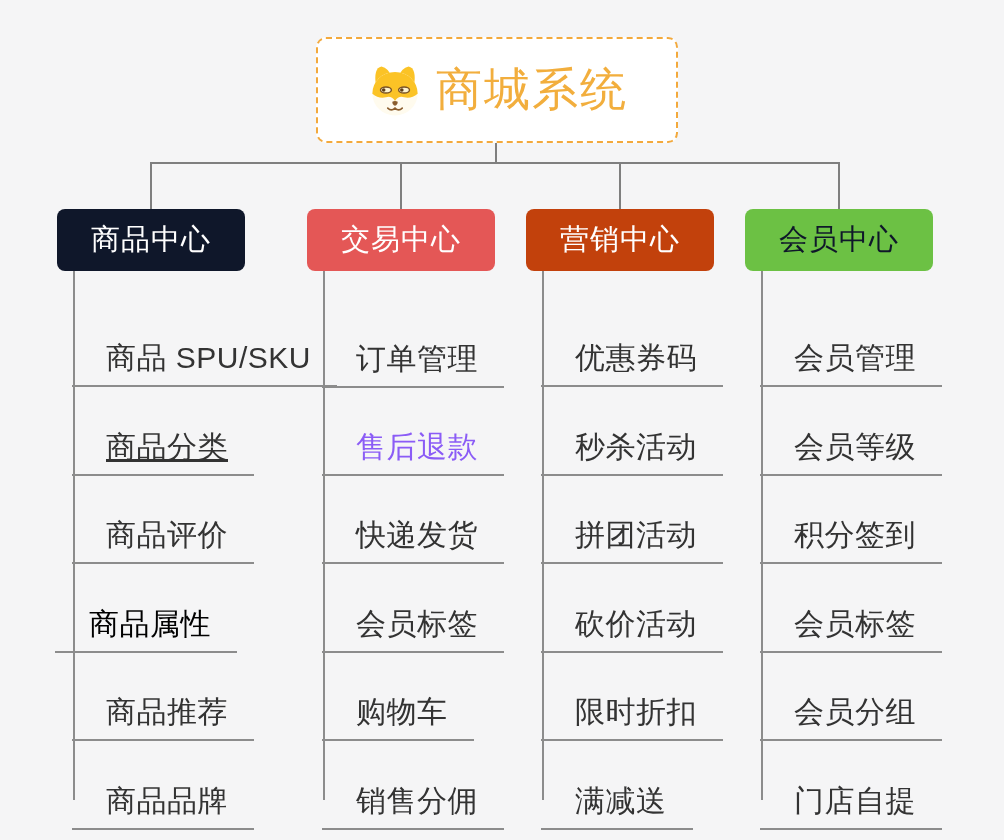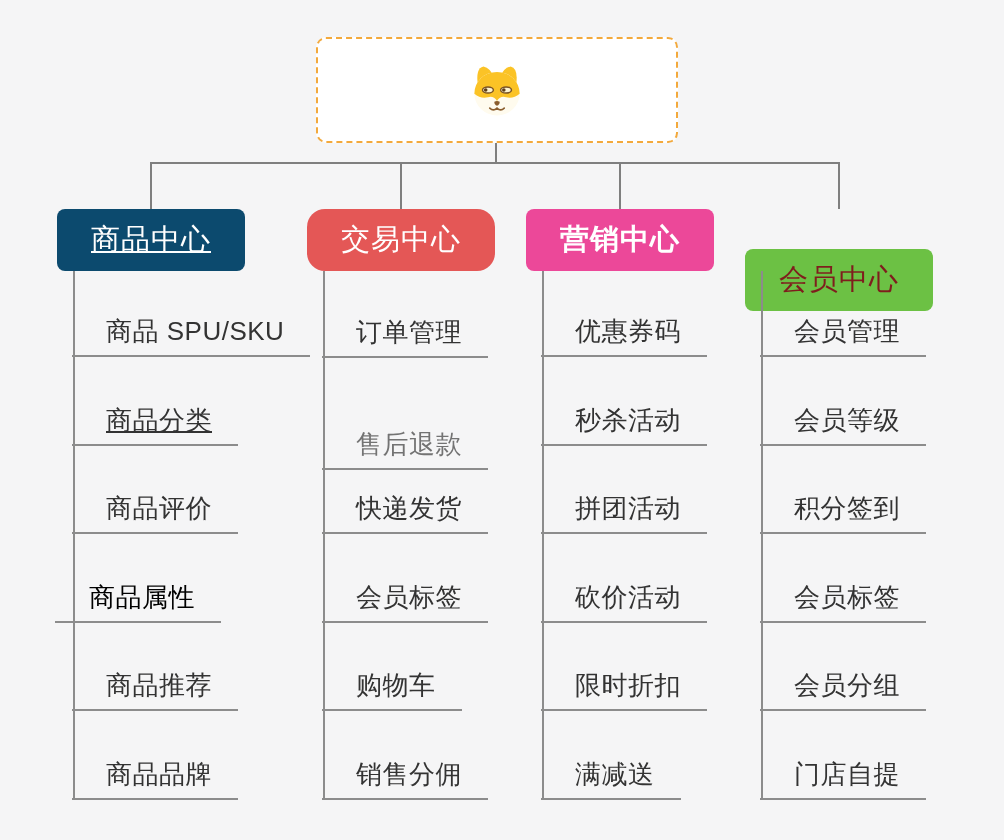--- a/index.html
+++ b/index.html
@@ -48,25 +48,26 @@
     cursor:pointer;
   }
   
   .leaf{
     position:absolute;
     height:40px;
     box-sizing:border-box;
     display:flex;align-items:flex-end;
     padding:0 26px 6px 34px;
     border-bottom:2px solid #8c8c8c;
-    font-size:26px;
+    font-size:30px;
     letter-spacing:0.5px;
     color:#333333;
     white-space:nowrap;
     cursor:pointer;
+    margin-top:30px;
   }
   .stem{position:absolute;width:2px;background:#8c8c8c;}
 </style>
 </head>
 <body>
 
 <div class="stage">
 
   <div class="root-node">
     <svg class="root-icon" viewBox="0 0 64 60" aria-hidden="true">
@@ -74,54 +75,55 @@
       <path d="M53 25 Q56 6 47 4 Q39 6 36 15 Z" fill="#fbc326"></path>
       <ellipse cx="32" cy="34" rx="25" ry="24" fill="#fffbee"></ellipse>
       <path d="M7 34 A25 24 0 0 1 57 34 Q50 40 42 38 Q36 36 32 42 Q28 36 22 38 Q14 40 7 34 Z" fill="#fbc326"></path>
       <ellipse cx="22" cy="30" rx="6" ry="3.4" fill="#fdf3cf" stroke="#7a5426" stroke-width="1.6"></ellipse>
       <ellipse cx="42" cy="30" rx="6" ry="3.4" fill="#fdf3cf" stroke="#7a5426" stroke-width="1.6"></ellipse>
       <circle cx="19.5" cy="30" r="2" fill="#5d3d17"></circle>
       <circle cx="39.5" cy="30" r="2" fill="#5d3d17"></circle>
       <path d="M29 43 Q32 41 35 43 Q35 46.5 32 47.5 Q29 46.5 29 43 Z" fill="#8a5d2e"></path>
       <path d="M24 50 Q28 54 32 50 Q36 54 40 50" stroke="#8a5d2e" stroke-width="1.8" fill="none" stroke-linecap="round"></path>
     </svg>
+    <span class="root-title">商城系统</span>
   </div>
 
   <div id="tree">
       <div class="line" style="left: 495px; top: 143px; width: 2px; height: 21px; background: rgb(127, 127, 127);"></div>
       <div class="line" style="left: 150px; top: 162px; width: 690px; height: 2px; background: rgb(127, 127, 127);"></div>
       <div class="line" style="left: 150px; top: 162px; width: 2px; height: 47px; background: rgb(127, 127, 127);"></div>
-      <div class="branch" style="left: 57px; background: #0c4a6e; color: rgb(255, 255, 255); text-decoration: underline;">商品中心</div>
+      <div class="branch" style="left: 57px; background: #0f172a; color: rgb(255, 255, 255);">商品中心</div>
       <div class="stem" style="left: 73px; top: 271px; height: 529px; background: rgb(140, 140, 140);"></div>
       <div class="leaf" style="left: 72px; top: 317px; border-bottom-color: rgb(140, 140, 140); color: rgb(51, 51, 51);">商品 SPU/SKU</div>
       <div class="leaf" style="left: 72px; top: 406px; border-bottom-color: rgb(140, 140, 140); color: rgb(51, 51, 51); text-decoration: underline;">商品分类</div>
       <div class="leaf" style="left: 72px; top: 494px; border-bottom-color: rgb(140, 140, 140); color: rgb(51, 51, 51);">商品评价</div>
       <div class="leaf" style="left: 55px; top: 583px; border-bottom-color: rgb(140, 140, 140); color: #000000;">商品属性</div>
       <div class="leaf" style="left: 72px; top: 671px; border-bottom-color: rgb(140, 140, 140); color: rgb(51, 51, 51); text-align: right;">商品推荐</div>
       <div class="leaf" style="left: 72px; top: 760px; border-bottom-color: rgb(140, 140, 140); color: rgb(51, 51, 51);">商品品牌</div>
       <div class="line" style="left: 400px; top: 162px; width: 2px; height: 47px; background: rgb(127, 127, 127);"></div>
-      <div class="branch" style="left: 307px; background: rgb(228, 87, 86); color: rgb(255, 255, 255); border-radius: 18px;">交易中心</div>
+      <div class="branch" style="left: 307px; background: rgb(228, 87, 86); color: rgb(255, 255, 255);">交易中心</div>
       <div class="stem" style="left: 323px; top: 271px; height: 529px; background: rgb(140, 140, 140);"></div>
       <div class="leaf" style="left: 322px; top: 318px; border-bottom-color: rgb(140, 140, 140); color: rgb(51, 51, 51); text-align: right;">订单管理</div>
-      <div class="leaf" style="left: 322px; top: 430px; border-bottom-color: rgb(140, 140, 140); color: #737373;">售后退款</div>
+      <div class="leaf" style="left: 322px; top: 406px; border-bottom-color: rgb(140, 140, 140); color: #8b5cf6;">售后退款</div>
       <div class="leaf" style="left: 322px; top: 494px; border-bottom-color: rgb(140, 140, 140); color: rgb(51, 51, 51);">快递发货</div>
       <div class="leaf" style="left: 322px; top: 583px; border-bottom-color: rgb(140, 140, 140); color: rgb(51, 51, 51);">会员标签</div>
       <div class="leaf" style="left: 322px; top: 671px; border-bottom-color: rgb(140, 140, 140); color: rgb(51, 51, 51);">购物车</div>
       <div class="leaf" style="left: 322px; top: 760px; border-bottom-color: rgb(140, 140, 140); color: rgb(51, 51, 51); text-align: right;">销售分佣</div>
       <div class="line" style="left: 619px; top: 162px; width: 2px; height: 47px; background: rgb(127, 127, 127);"></div>
-      <div class="branch" style="left: 526px; background: #ec4899; color: rgb(255, 255, 255); font-weight: bold;">营销中心</div>
+      <div class="branch" style="left: 526px; background: #c2410c; color: rgb(255, 255, 255);">营销中心</div>
       <div class="stem" style="left: 542px; top: 271px; height: 529px; background: rgb(140, 140, 140);"></div>
       <div class="leaf" style="left: 541px; top: 317px; border-bottom-color: rgb(140, 140, 140); color: rgb(51, 51, 51);">优惠券码</div>
       <div class="leaf" style="left: 541px; top: 406px; border-bottom-color: rgb(140, 140, 140); color: rgb(51, 51, 51);">秒杀活动</div>
       <div class="leaf" style="left: 541px; top: 494px; border-bottom-color: rgb(140, 140, 140); color: rgb(51, 51, 51);">拼团活动</div>
       <div class="leaf" style="left: 541px; top: 583px; border-bottom-color: rgb(140, 140, 140); color: rgb(51, 51, 51);">砍价活动</div>
       <div class="leaf" style="left: 541px; top: 671px; border-bottom-color: rgb(140, 140, 140); color: rgb(51, 51, 51);">限时折扣</div>
       <div class="leaf" style="left: 541px; top: 760px; border-bottom-color: rgb(140, 140, 140); color: rgb(51, 51, 51);">满减送</div>
       <div class="line" style="left: 838px; top: 162px; width: 2px; height: 47px; background: rgb(127, 127, 127);"></div>
-      <div class="branch" style="left: 745px; background: rgb(108, 193, 68); color: #7f1d1d; margin-top: 40px;">会员中心</div>
+      <div class="branch" style="left: 745px; background: rgb(108, 193, 68); color: #0f172a;">会员中心</div>
       <div class="stem" style="left: 761px; top: 271px; height: 529px; background: rgb(140, 140, 140);"></div>
       <div class="leaf" style="left: 760px; top: 317px; border-bottom-color: rgb(140, 140, 140); color: rgb(51, 51, 51);">会员管理</div>
       <div class="leaf" style="left: 760px; top: 406px; border-bottom-color: rgb(140, 140, 140); color: rgb(51, 51, 51);">会员等级</div>
       <div class="leaf" style="left: 760px; top: 494px; border-bottom-color: rgb(140, 140, 140); color: rgb(51, 51, 51);">积分签到</div>
       <div class="leaf" style="left: 760px; top: 583px; border-bottom-color: rgb(140, 140, 140); color: rgb(51, 51, 51);">会员标签</div>
       <div class="leaf" style="left: 760px; top: 671px; border-bottom-color: rgb(140, 140, 140); color: rgb(51, 51, 51);">会员分组</div>
       <div class="leaf" style="left: 760px; top: 760px; border-bottom-color: rgb(140, 140, 140); color: rgb(51, 51, 51);">门店自提</div>
     </div>
 
 </div>

